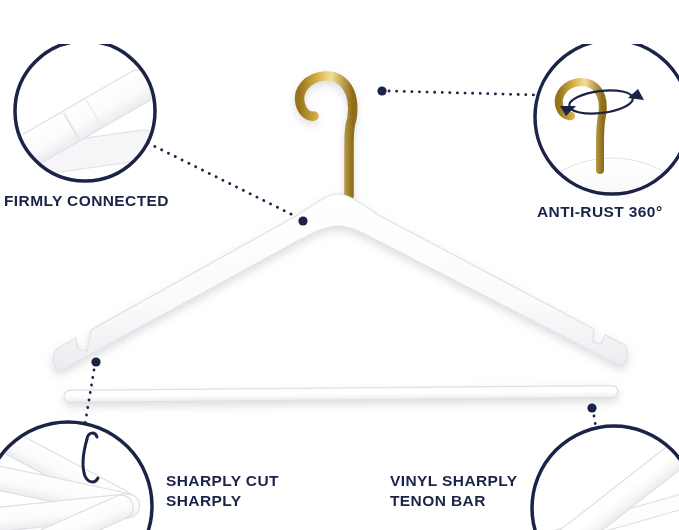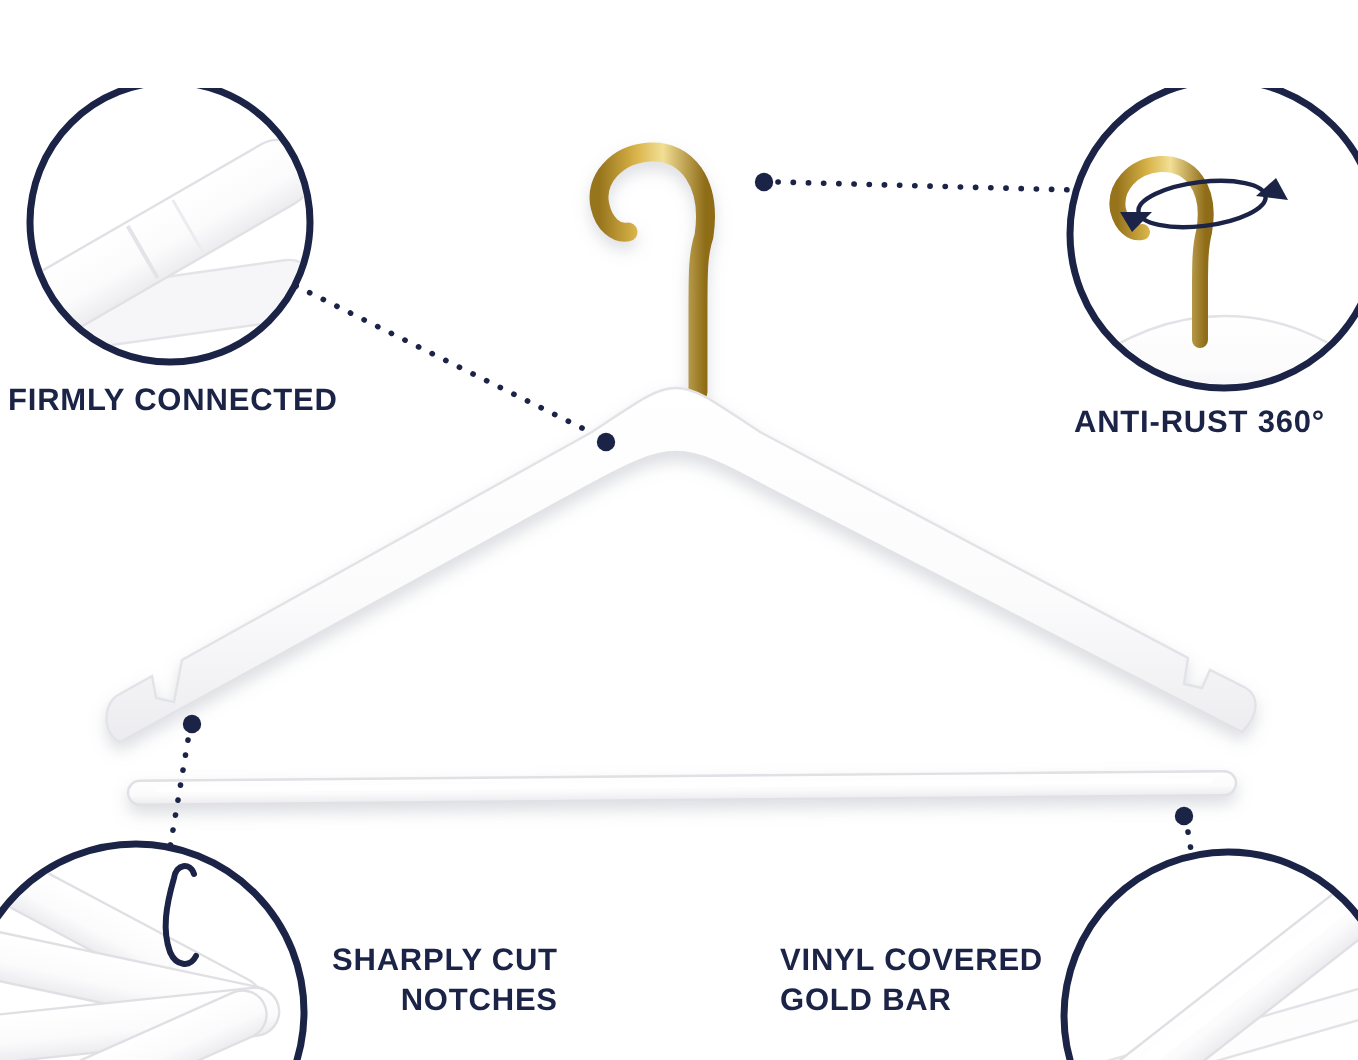--- a/index.html
+++ b/index.html
@@ -154,23 +154,23 @@
   </svg>
 
   <div class="label" style="left:4px; top:147px;">
     <span class="ln">FIRMLY CONNECTED</span>
   </div>
 
   <div class="label" style="left:537px; top:158px;">
     <span class="ln">ANTI-RUST 360°</span>
   </div>
 
-  <div class="label" style="left:166px; top:427px;text-align:right;">
+  <div class="label" style="left:166px; top:427px;">
     <span class="ln">SHARPLY CUT</span>
-    <span class="ln">NOTCHES</span>
+    <span class="ln">SHARPLY</span>
   </div>
 
   <div class="label" style="left:390px; top:427px;">
-    <span class="ln">VINYL COVERED</span>
-    <span class="ln">GOLD BAR</span>
+    <span class="ln">VINYL SHARPLY</span>
+    <span class="ln">TENON BAR</span>
   </div>
 
 </div>
 
 </body></html>

